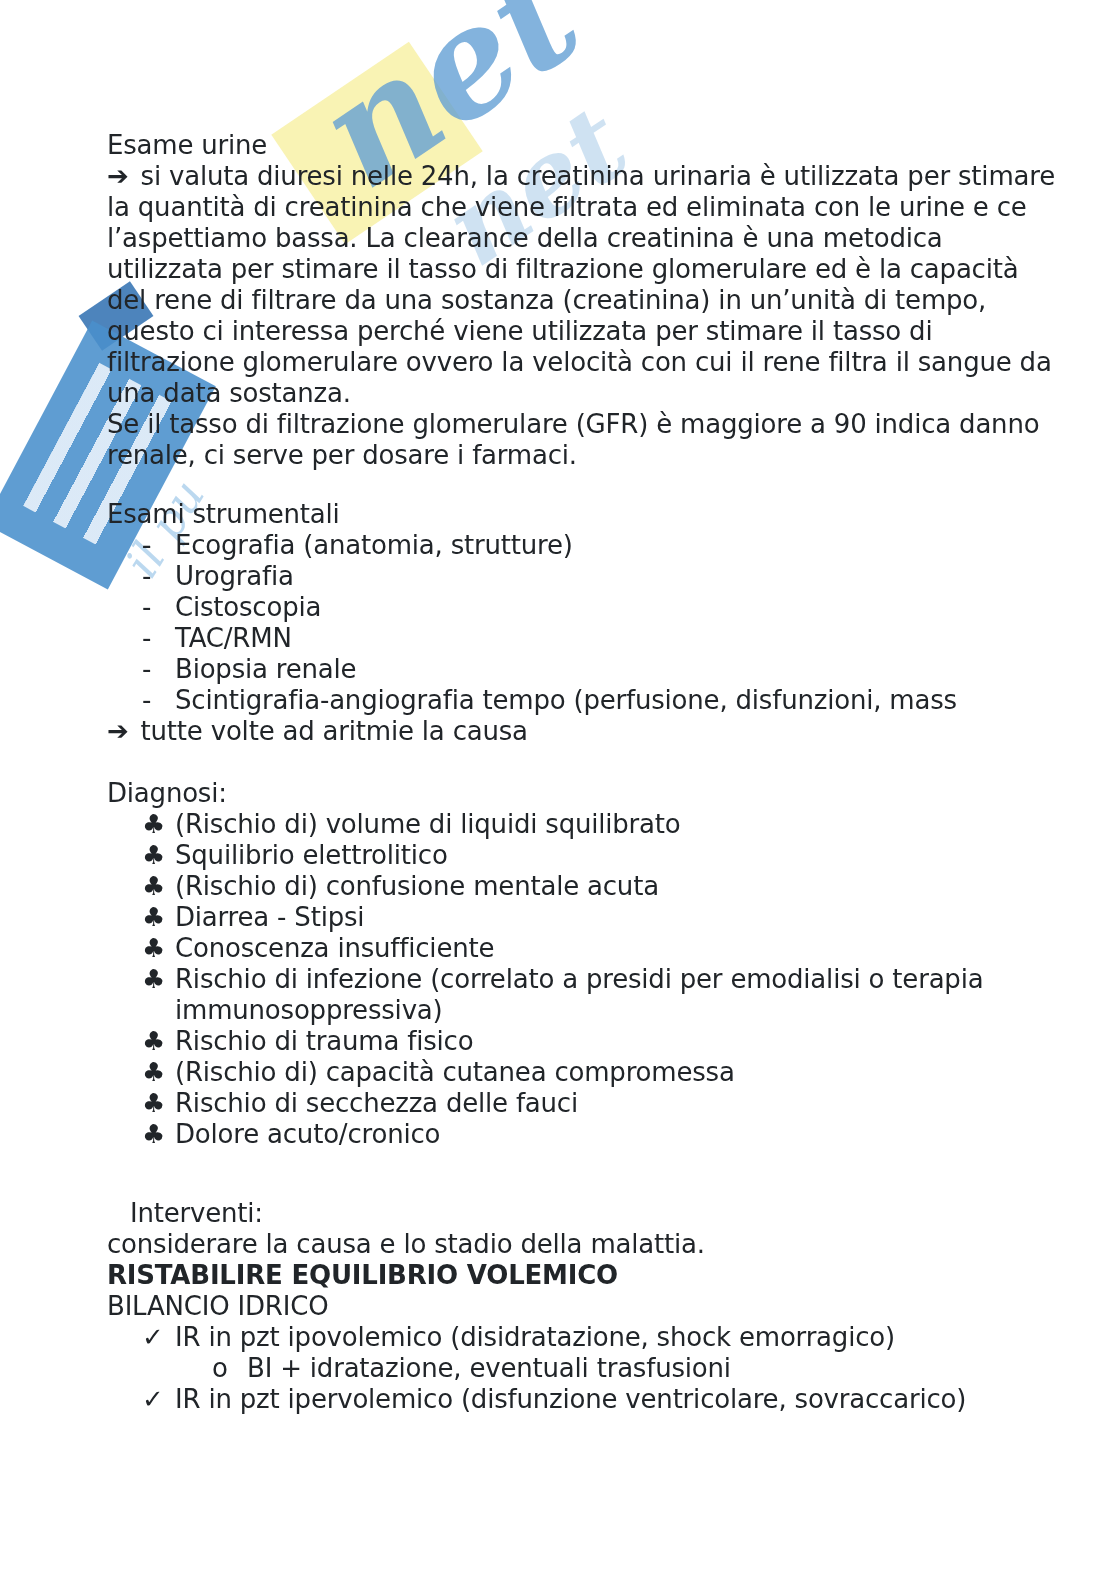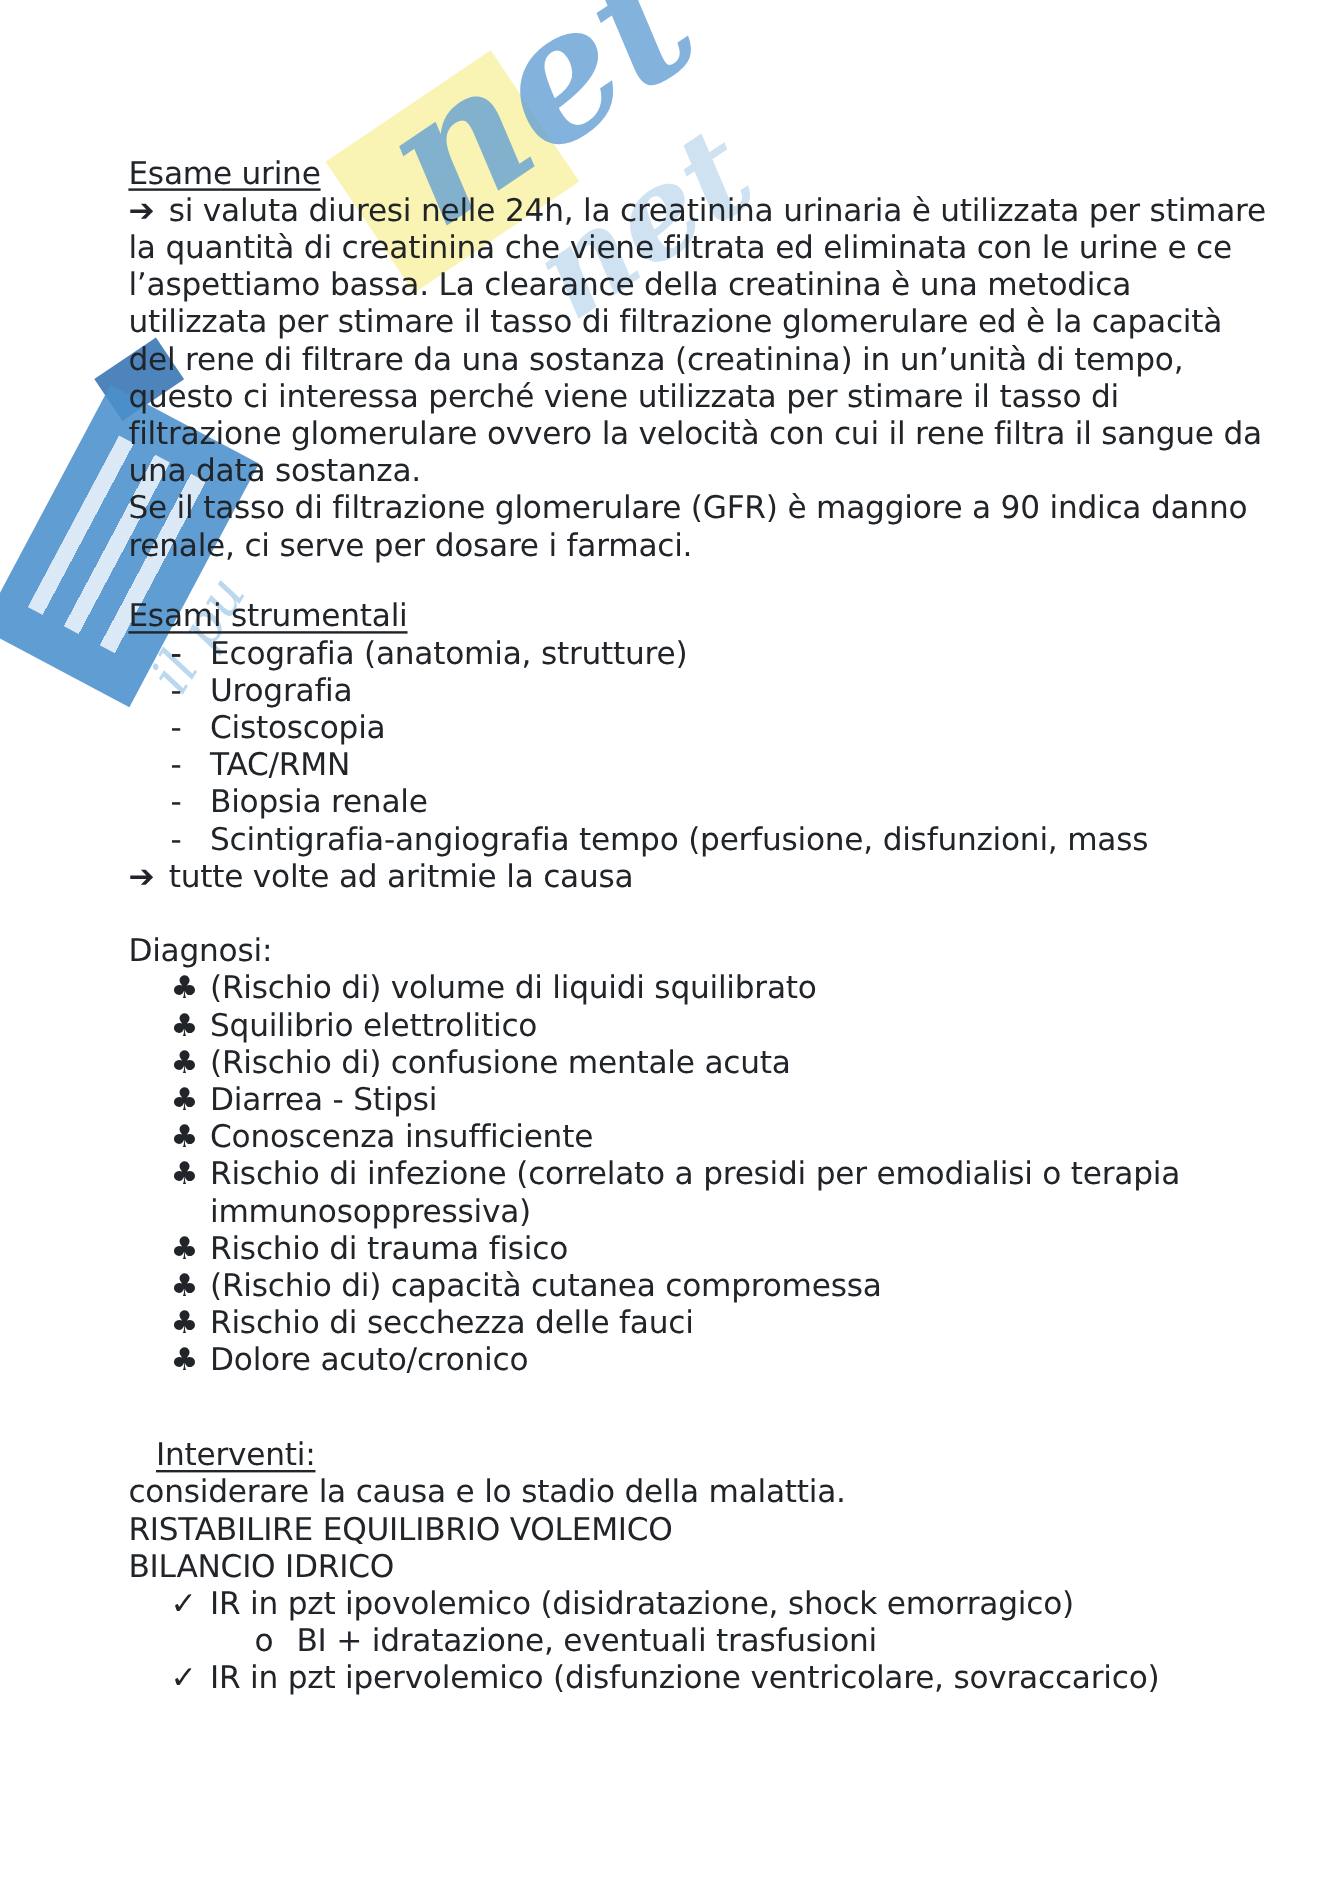--- a/index.html
+++ b/index.html
@@ -50,32 +50,32 @@
     font-size: 46px; line-height: 1; color: rgba(150,195,230,0.65);
     transform: rotate(-58deg); transform-origin: 0 0;
   }
 
   
   .content {
     position: absolute; left: 107px; top: 130px; width: 950px; z-index: 1;
     font-size: 26px; line-height: 31px; letter-spacing: -0.2px;
   }
   .content p { margin: 0; }
-  .doc-h { text-decoration: underline; text-underline-offset: 4px; }
+  .doc-h { text-underline-offset: 4px; }
   .mt1 { margin-top: 28px; }
   .mt2 { margin-top: 31px; }
   .mt3 { margin-top: 48px; margin-left: 23px; }
   ul { list-style: none; margin: 0; padding: 0; }
   .li { position: relative; padding-left: 68px; }
   .li .bullet { position: absolute; left: 35px; top: 0; }
   .li.nowrap { white-space: nowrap; }
   .li.sub { padding-left: 140px; }
   .li.sub .bullet { left: 105px; }
   .arrow { margin-right: 12px; }
-  .bold-line { font-weight: normal; }
+  .bold-line { font-weight: bold; }
 </style>
 </head>
 <body>
 
 <div class="page">
 
   <div class="watermark">
     <div class="wm-yellow"></div>
     <div class="wm-dark"></div>
     <div class="wm-diamond">

